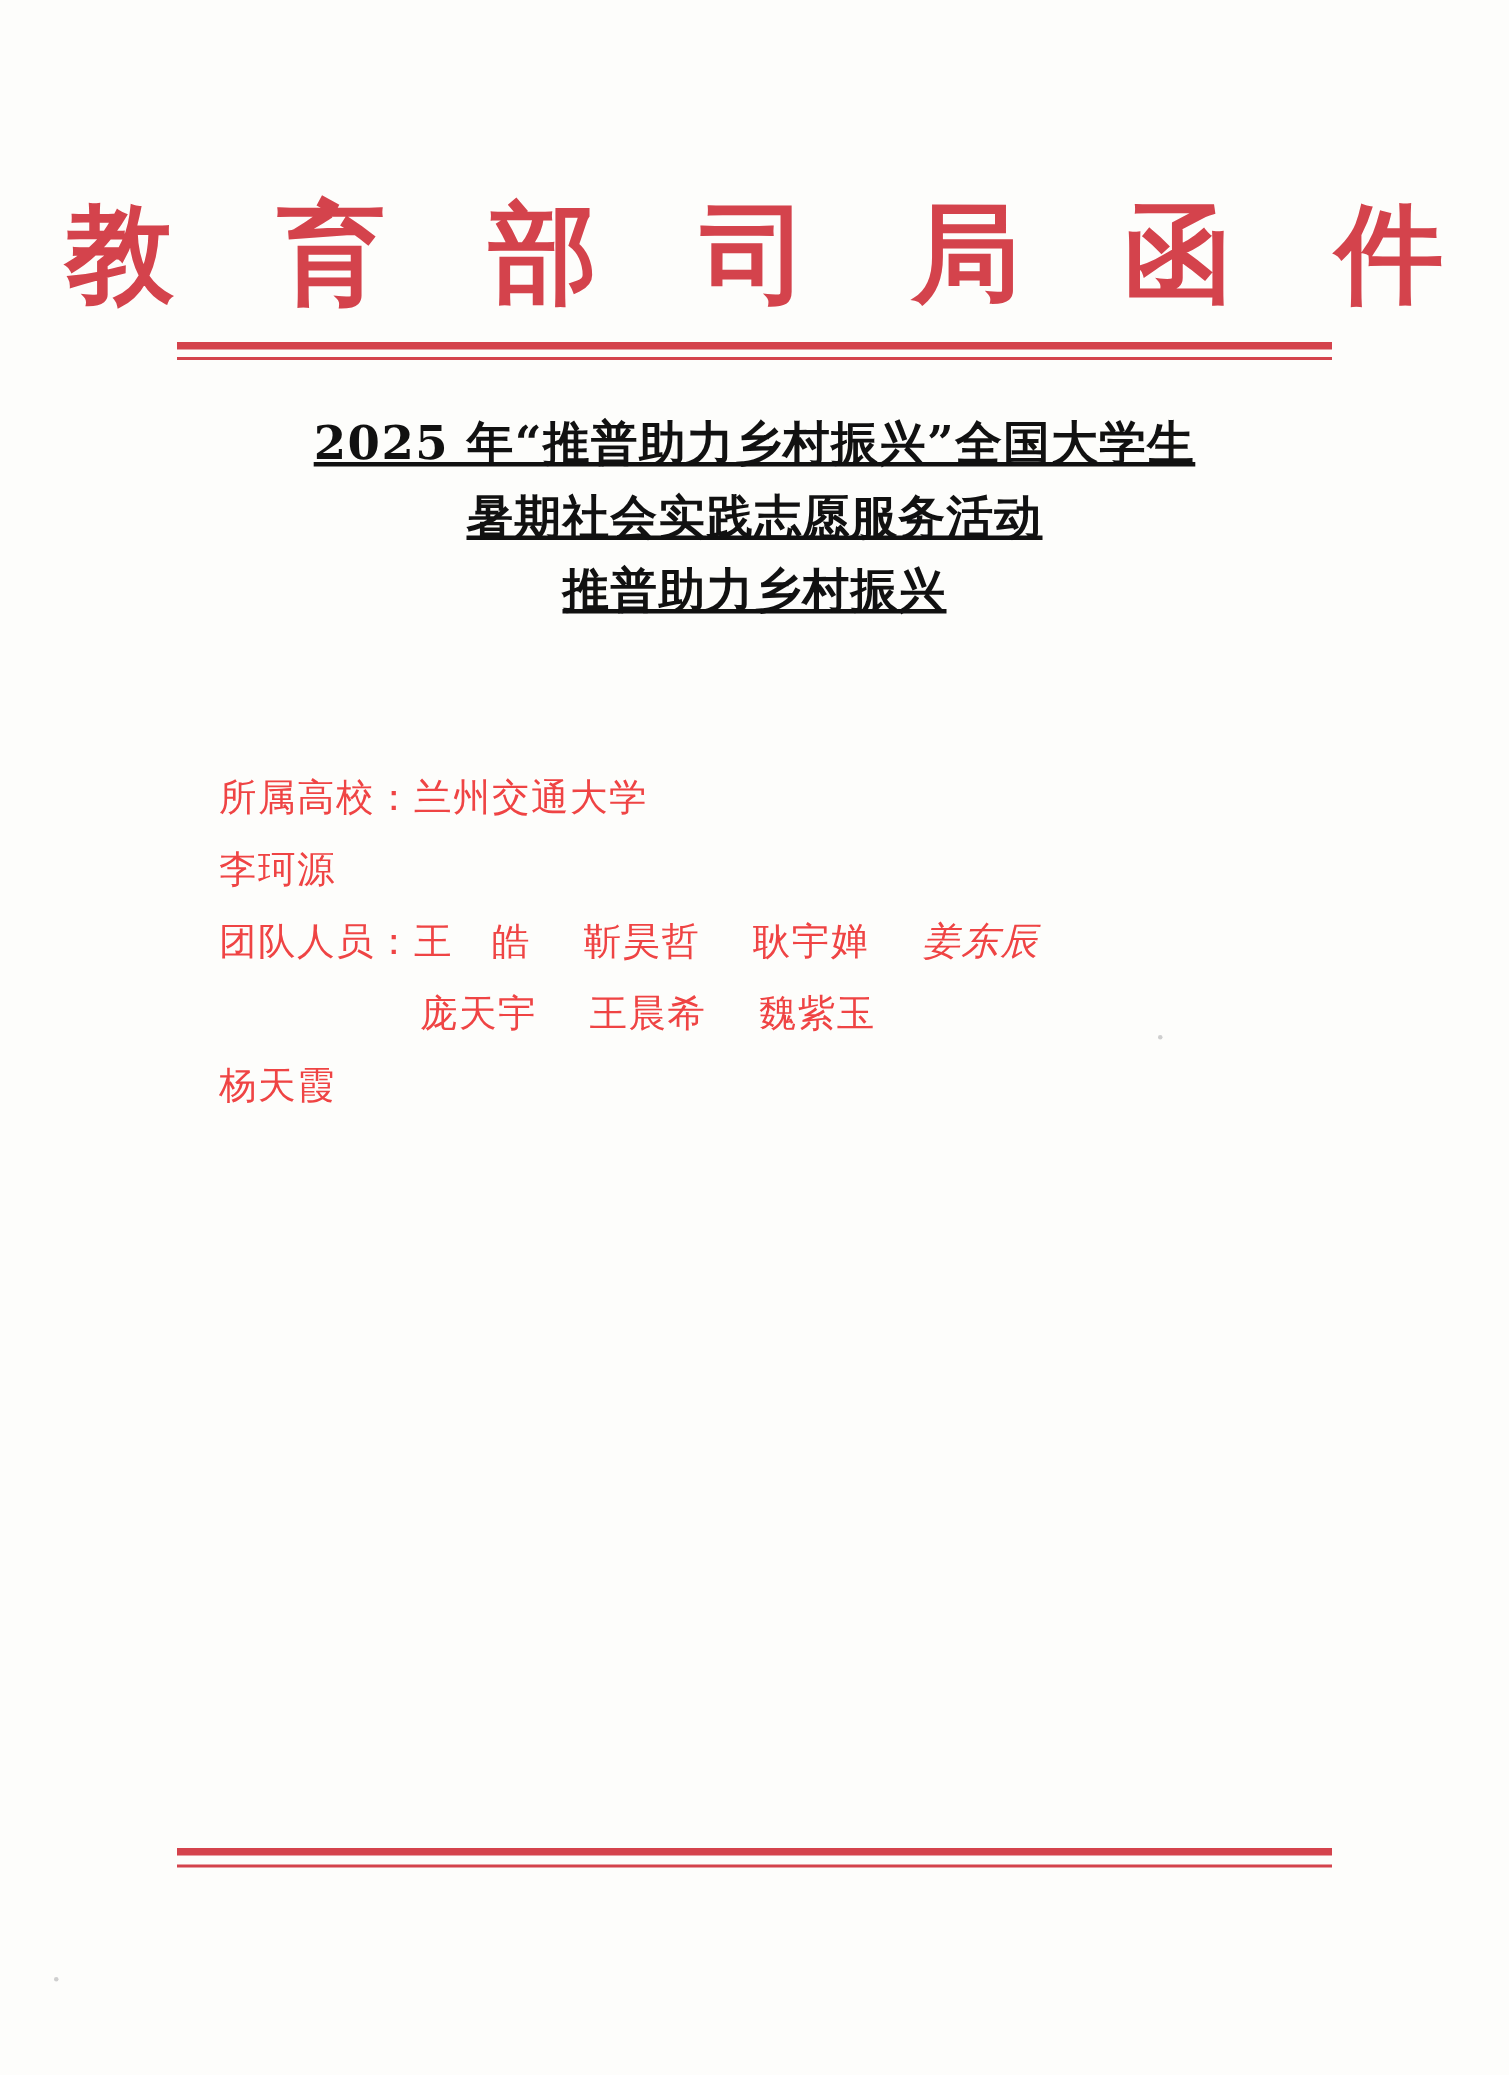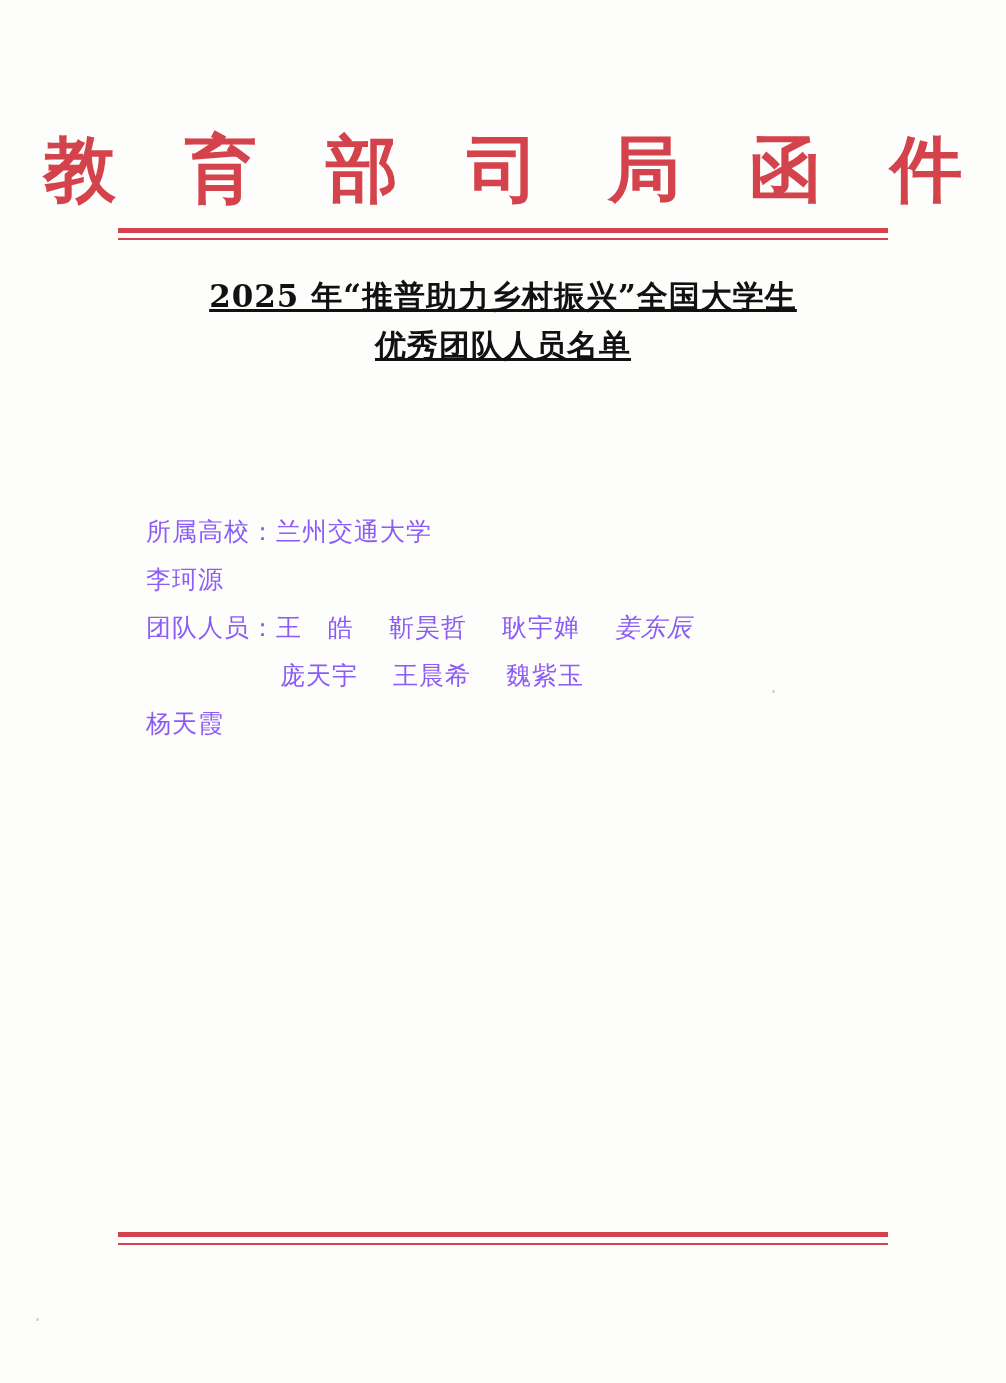--- a/index.html
+++ b/index.html
@@ -74,21 +74,21 @@
   .doc-heading .line { display: block; white-space: nowrap; text-decoration: underline; }
 
   
   .fields {
     position: absolute;
     top: 508px;
     left: 146px;
     width: 740px;
     font-size: 25px;
     line-height: 48px;
-    color: #8b5cf6;
+    color: #ef4444;
   }
   .field-row {
     display: flex;
     align-items: baseline;
     white-space: nowrap;
   }
   .field-label {
     flex: 0 0 auto;
     letter-spacing: 1px;
   }
@@ -122,21 +122,22 @@
 <div class="page">
 
   <div class="masthead">
     <div class="masthead-title">教 育 部 司 局 函 件</div>
   </div>
   <div class="rule-thick masthead-rule-1"></div>
   <div class="rule-thin masthead-rule-2"></div>
 
   <div class="doc-heading">
     <span class="line">2025 年“推普助力乡村振兴”全国大学生</span>
-    <span class="line">优秀团队人员名单</span>
+    <span class="line">暑期社会实践志愿服务活动</span>
+    <span class="line">推普助力乡村振兴</span>
   </div>
 
   <div class="fields">
 
     <div class="field-row">
       <span class="field-label">所属高校：</span>
       <span class="field-value">兰州交通大学</span>
     </div>
 
     <div class="field-row">

